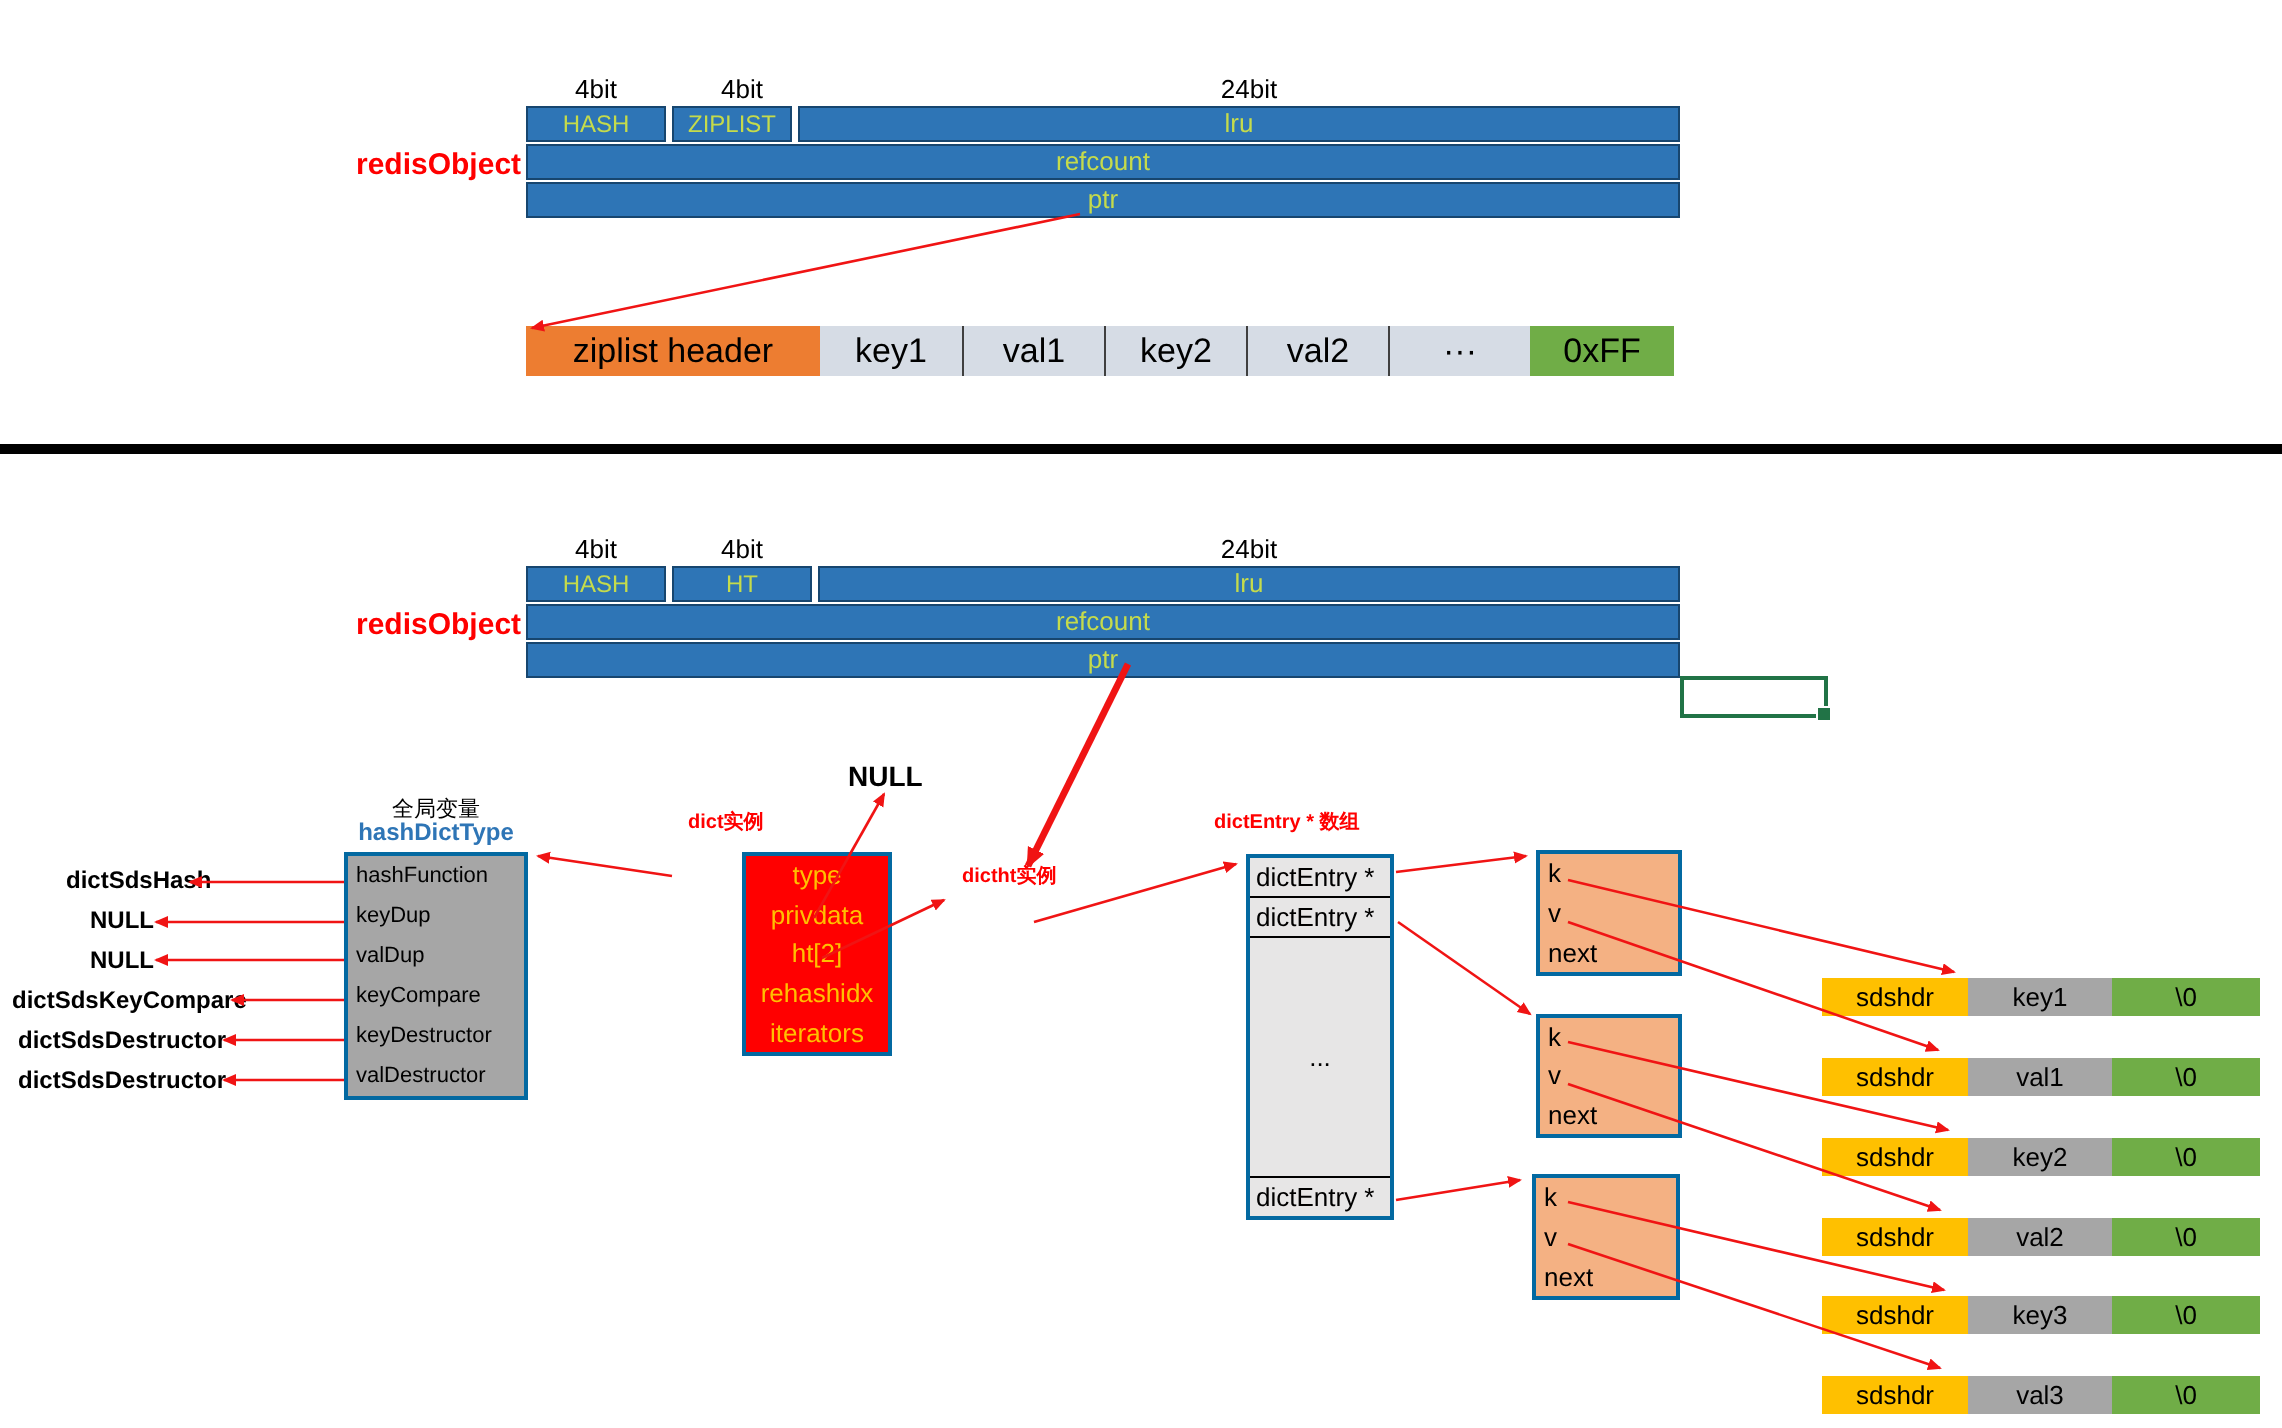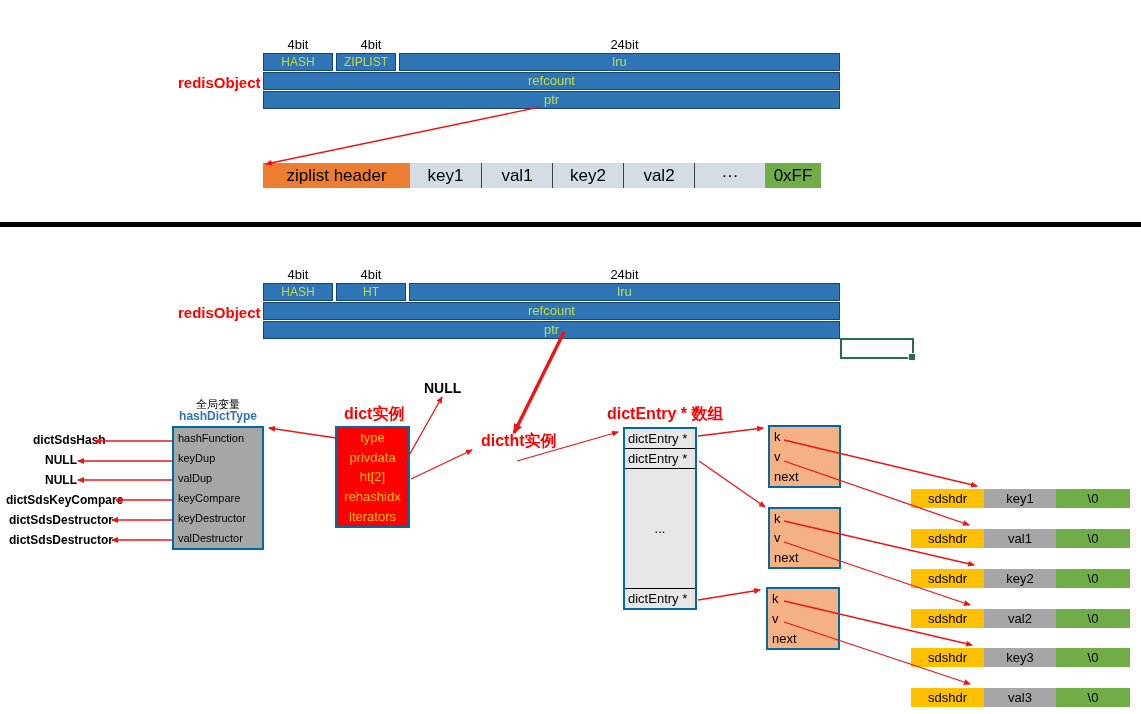--- a/index.html
+++ b/index.html
@@ -12,37 +12,37 @@
   .btable { display:flex; flex-direction:column; gap:1px; }
   .brow { display:flex; gap:3px; height:18px; }
   .bcell { background:#2E75B6; border:1px solid #17466f; box-sizing:border-box;
            color:#C5DB4B; text-align:center; font-size:12px; line-height:16px; height:18px; }
   .bcell.big { font-size:13px; }
 
   .zlrow { display:flex; height:25px; line-height:25px; font-size:17px; text-align:center; color:#000; }
   .zl-header { width:147px; background:#ED7D31; }
   .zl-cell { width:71px; background:#D6DCE5; }
   .zl-cell.sep { border-left:1px solid #3f3f3f; box-sizing:border-box; }
-  .zl-end { width:56px; background:#70AD47; }
+  .zl-end { width:72px; background:#70AD47; }
 
   .divider { background:#000; }
 
   .selrect { border:2px solid #217346; background:transparent; }
   .selhandle { position:absolute; right:-4px; bottom:-4px; width:6px; height:6px; background:#217346; border:1px solid #fff; }
 
   .nulltext { font-size:14px; font-weight:bold; color:#000; }
-  .redlbl { font-size:16px; font-weight:bold; color:#FF0000; white-space:nowrap; }
+  .redlbl { font-size:10px; font-weight:bold; color:#FF0000; white-space:nowrap; }
 
   .structbox { border:2px solid #0369a1; box-sizing:border-box; display:flex; flex-direction:column; }
   .structbox .r { flex:1; display:flex; align-items:center; }
   .left .r { padding-left:4px; }
 
   .gtable { background:#A6A6A6; font-size:11px; color:#000; }
   .funclbl { font-size:12px; font-weight:bold; color:#000; white-space:nowrap; }
-  .rtable { background:#FF0000; font-size:13px; color:#FFC000; }
+  .rtable { background:#FF0000; font-size:13px; color:#FFC000;margin-left:36px; }
   .rtable .r { justify-content:center; }
   .ghtable { background:#70AD47; font-size:13px; color:#000; }
   .etable { background:#E7E6E6; font-size:13px; color:#000; }
   .etable .r1 { height:20px; border-bottom:1px solid #000; display:flex; align-items:center; padding-left:3px; box-sizing:border-box; }
   .etable .rmid { flex:1; display:flex; align-items:center; justify-content:center; border-bottom:1px solid #000; }
   .etable .r3 { height:19px; display:flex; align-items:center; padding-left:3px; }
   .ebox { background:#F4B183; font-size:13px; color:#000; }
 
   .sdsrow { display:flex; height:19px; line-height:19px; font-size:13px; text-align:center; color:#000; }
   .sds-hdr { width:73px; background:#FFC000; }

